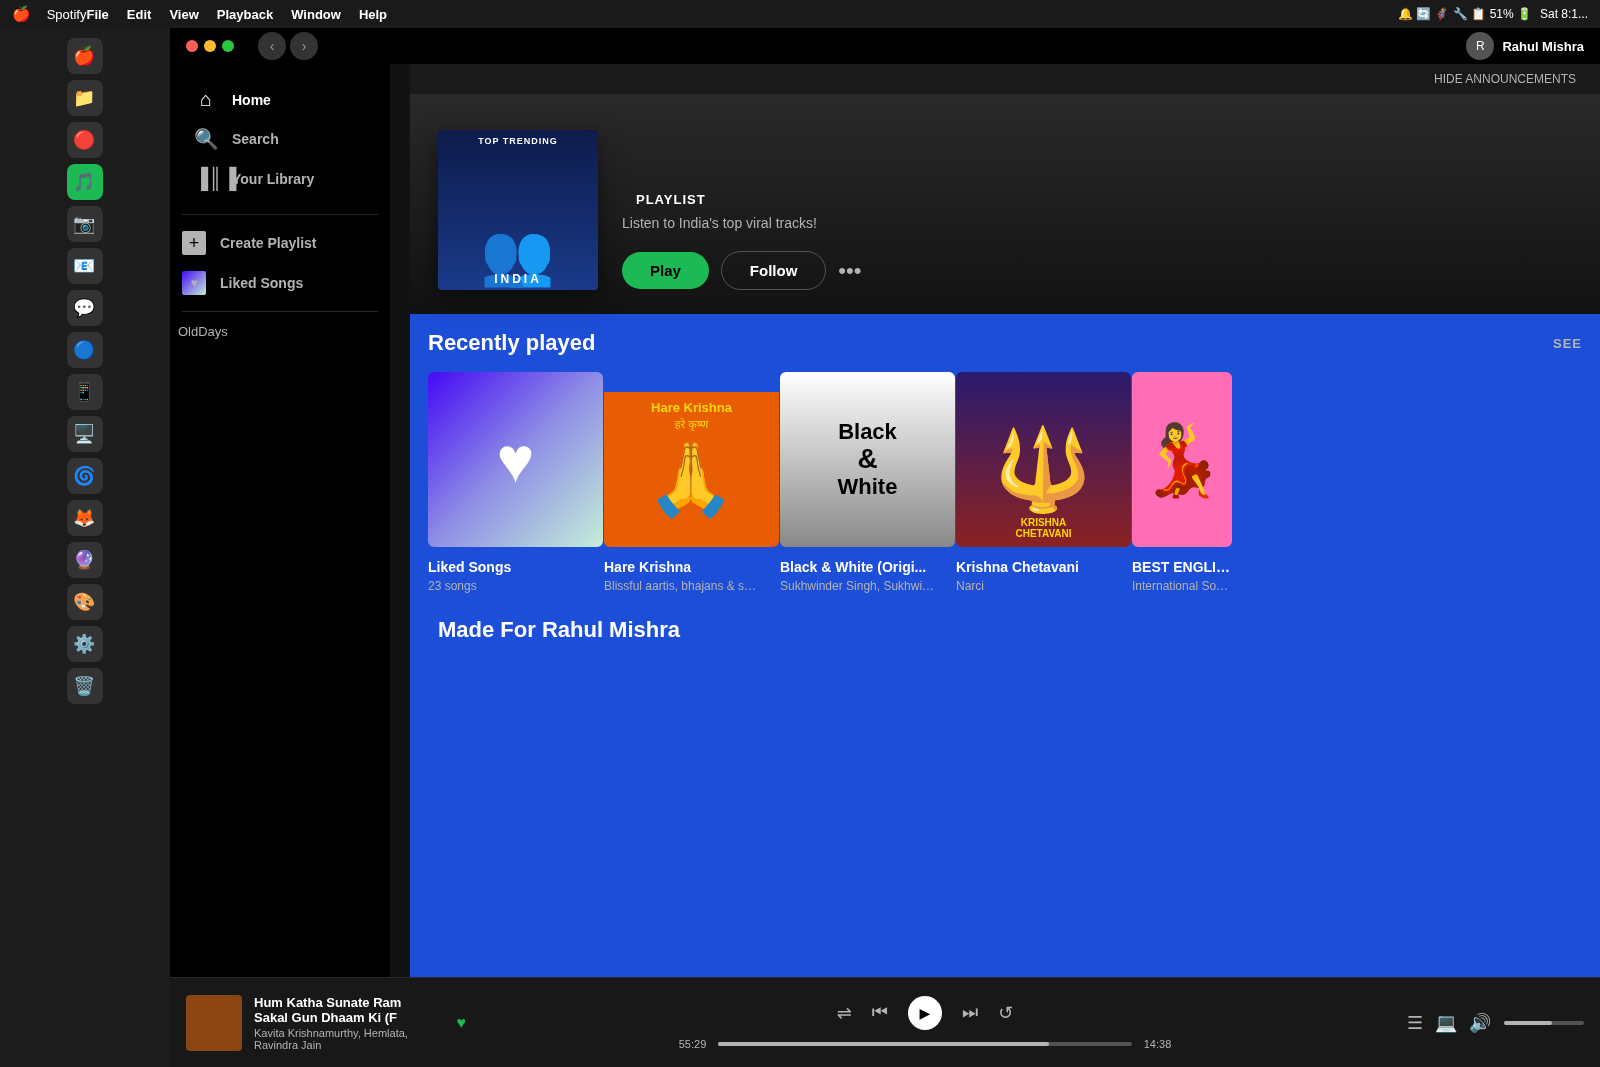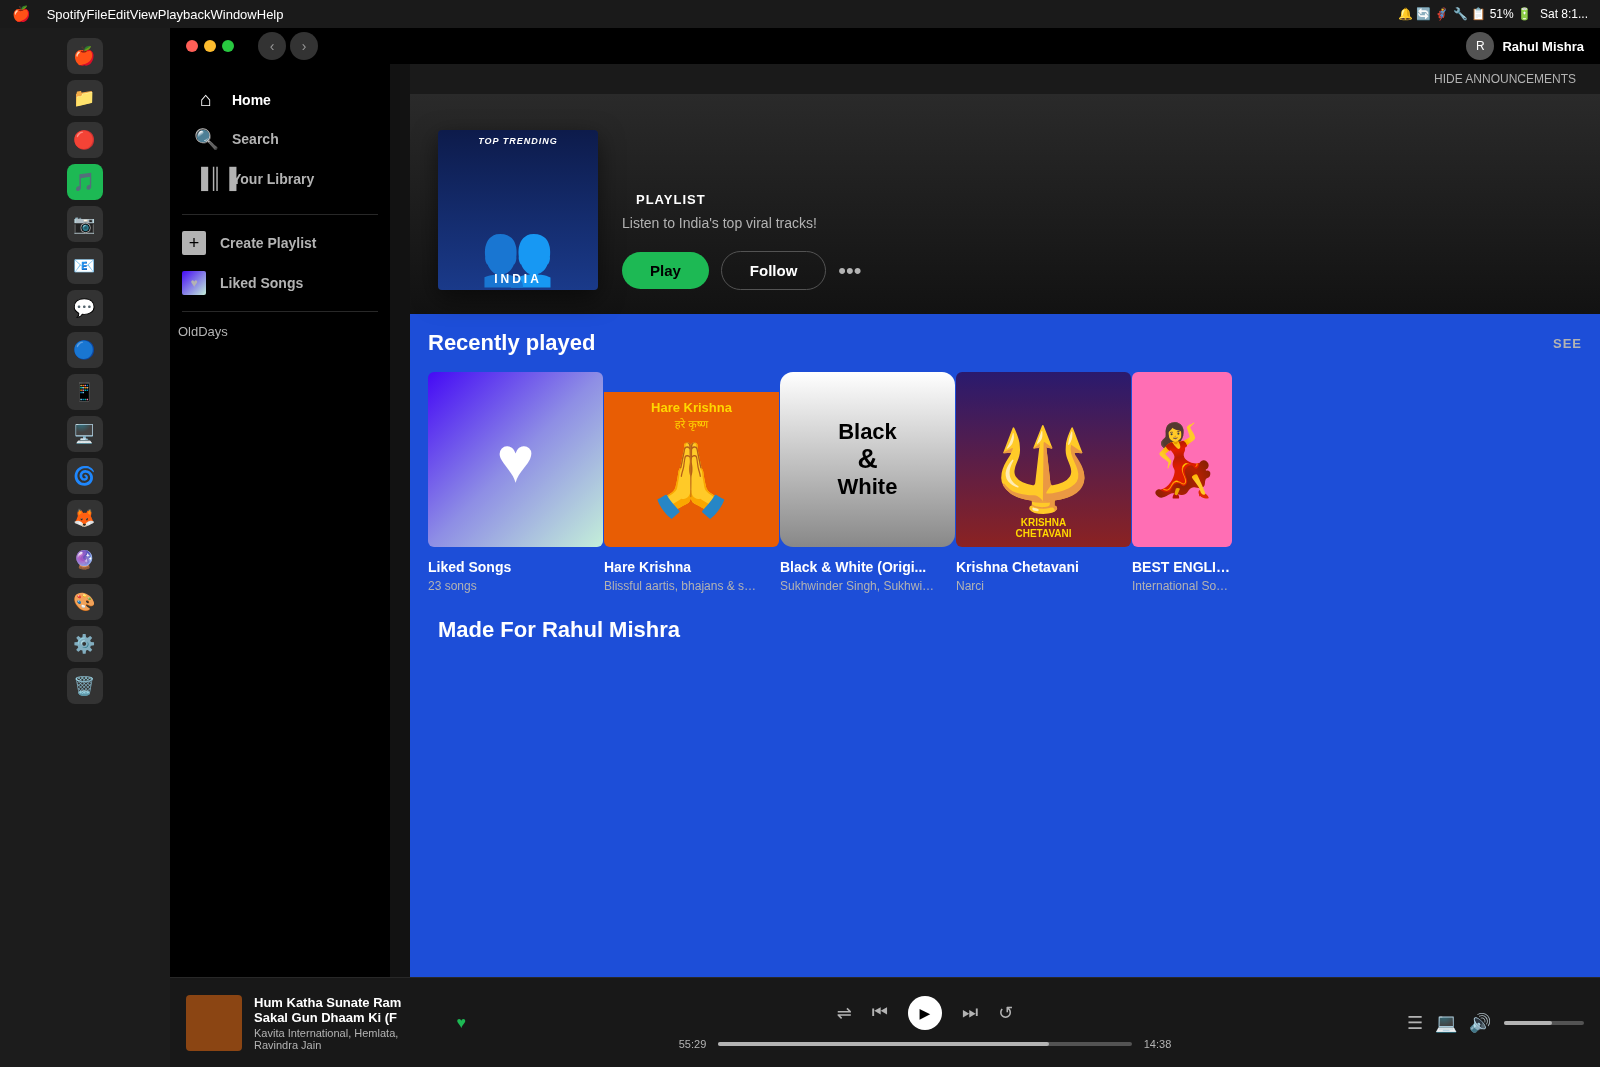--- a/index.html
+++ b/index.html
@@ -24,21 +24,23 @@
       color: #fff;
       position: relative;
       z-index: 100;
     }
     .menu-bar .apple-logo {
       margin-right: 16px;
       font-size: 15px;
     }
     .menu-bar .menu-items {
       display: flex;
+      gap: 18px;
       font-size: 13px;
+      font-weight: bold;
     }
     .menu-bar .menu-item { cursor: pointer; }
     .menu-bar .right-items {
       position: absolute;
       right: 12px;
       display: flex;
       align-items: center;
       gap: 8px;
       font-size: 12px;
     }
@@ -539,21 +541,20 @@
 
     
     .bw-art {
       width: 175px;
       height: 175px;
       background: linear-gradient(to bottom, #fff, #888);
       display: flex;
       flex-direction: column;
       align-items: center;
       justify-content: center;
-      border-radius: 13px;
     }
     .bw-text {
       font-size: 22px;
       font-weight: 900;
       color: #000;
       line-height: 1.1;
       text-align: center;
     }
     .bw-amp { font-size: 28px; }
 
@@ -608,21 +609,20 @@
       flex-direction: column;
       align-items: center;
     }
     .trending-art-header {
       color: #fff;
       font-size: 9px;
       font-weight: 900;
       letter-spacing: 1px;
       text-align: center;
       padding: 6px 0 2px;
-      font-style: italic;
     }
     .trending-art-footer {
       position: absolute;
       bottom: 4px;
       color: #fff;
       font-size: 12px;
       letter-spacing: 3px;
       font-weight: 700;
     }
     .trending-figures {
@@ -818,21 +818,21 @@
       </div>
 
     </div>
   </div>
 
   <div class="now-playing-bar">
     <div class="now-playing-info">
       <div class="now-playing-artwork"></div>
       <div class="now-playing-text">
         <div class="track-name">Hum Katha Sunate Ram Sakal Gun Dhaam Ki (F</div>
-        <div class="track-artist">Kavita International, Hemlata, Ravindra Jain</div>
+        <div class="track-artist">Kavita Krishnamurthy, Hemlata, Ravindra Jain</div>
       </div>
       <span class="liked-indicator">♥</span>
     </div>
 
     <div class="player-controls">
       <div class="player-buttons">
         <button class="ctrl-btn">⇌</button>
         <button class="ctrl-btn">⏮</button>
         <button class="ctrl-btn-play">▶</button>
         <button class="ctrl-btn">⏭</button>

